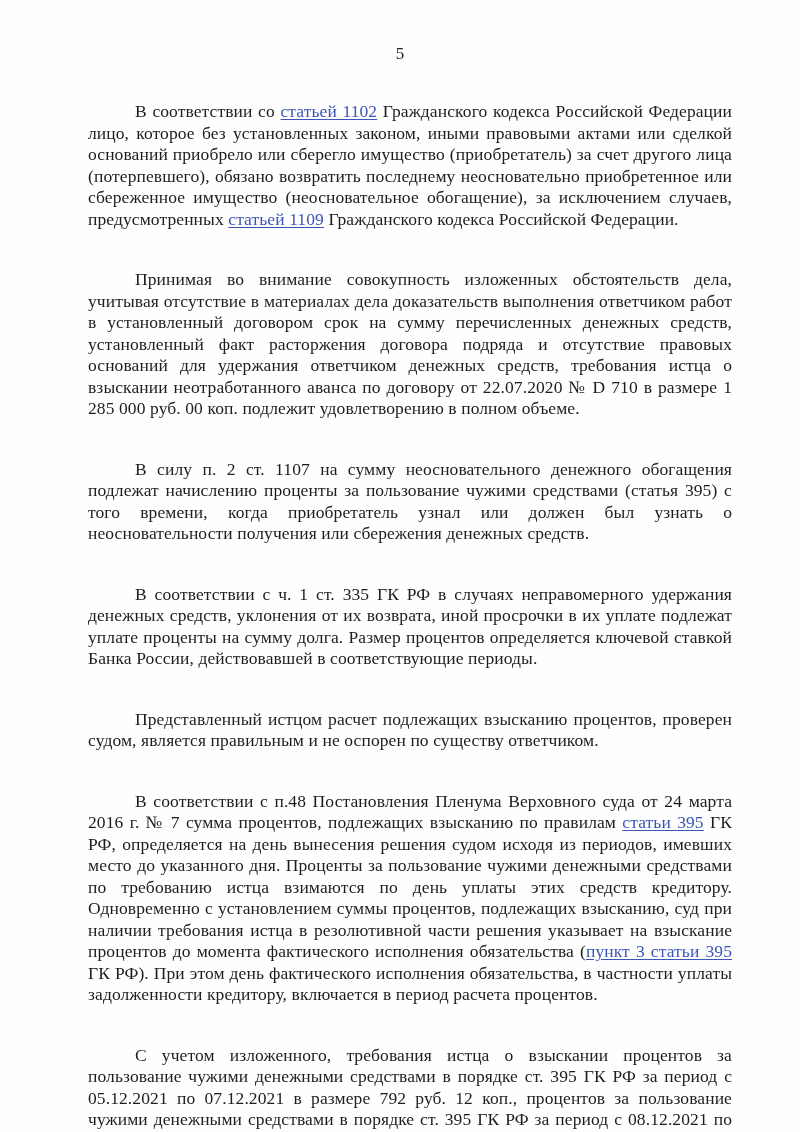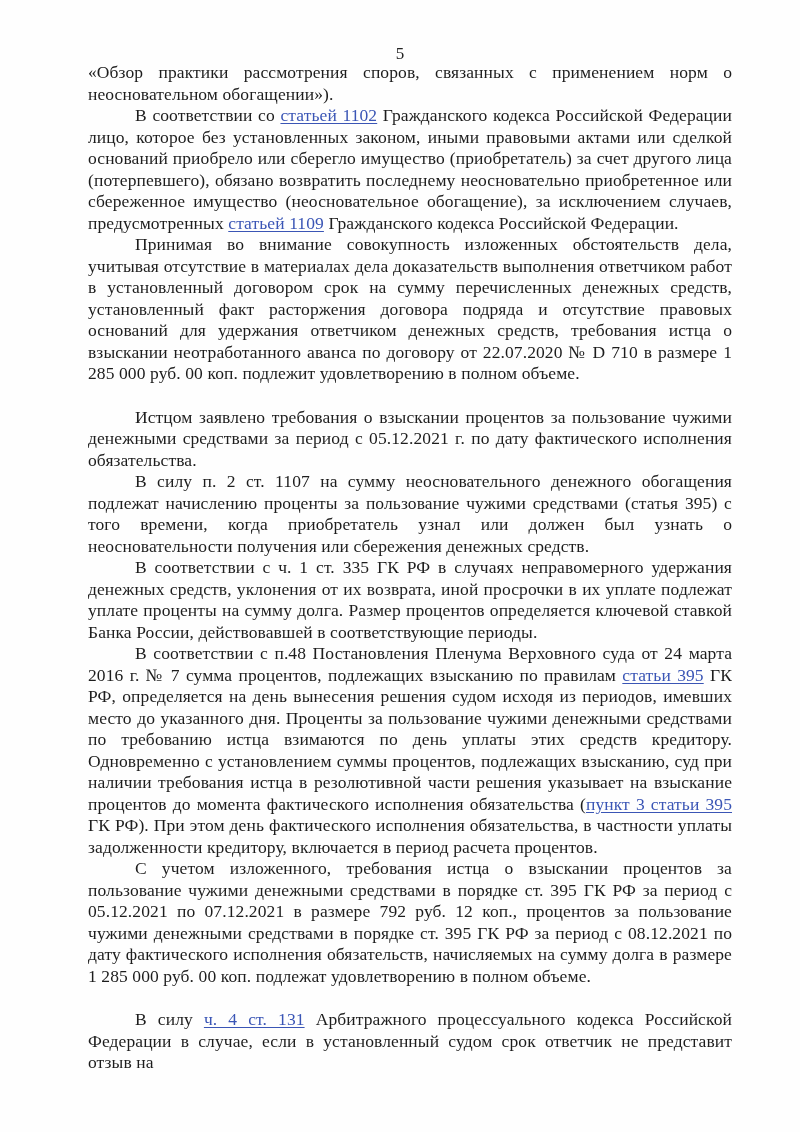--- a/index.html
+++ b/index.html
@@ -39,43 +39,43 @@
     text-align: justify;
     letter-spacing: 0.1px;
   }
   .para {
     margin: 0;
     padding: 0;
     text-align: justify;
   }
   .para.indent {
     text-indent: 47px;
+    margin-top: 39px;
   }
   .para.gap {
     margin-top: 22px;
   }
   a.statute-link {
     color: #3a55b5;
     text-decoration: underline;
     text-underline-offset: 2px;
     cursor: pointer;
   }
   .text-run {
     color: inherit;
   }
 </style>
 </head>
 <body>
 
 <div class="page">
   <div class="page-number">5</div>
   <main class="doc-body" id="doc-body">
-      <p class="para"><span class="text-run">«Обзор практики рассмотрения споров, связанных с применением норм о неосновательном обогащении»).</span></p>
       <p class="para indent"><span class="text-run">В соответствии со </span><a class="statute-link" href="#">статьей 1102</a><span class="text-run"> Гражданского кодекса Российской Федерации лицо, которое без установленных законом, иными правовыми актами или сделкой оснований приобрело или сберегло имущество (приобретатель) за счет другого лица (потерпевшего), обязано возвратить последнему неосновательно приобретенное или сбереженное имущество (неосновательное обогащение), за исключением случаев, предусмотренных </span><a class="statute-link" href="#">статьей 1109</a><span class="text-run"> Гражданского кодекса Российской Федерации.</span></p>
       <p class="para indent"><span class="text-run">Принимая во внимание совокупность изложенных обстоятельств дела, учитывая отсутствие в материалах дела доказательств выполнения ответчиком работ в установленный договором срок на сумму перечисленных денежных средств, установленный факт расторжения договора подряда и отсутствие правовых оснований для удержания ответчиком денежных средств, требования истца о взыскании неотработанного аванса по договору от 22.07.2020 № D 710 в размере 1 285 000 руб. 00 коп. подлежит удовлетворению в полном объеме.</span></p>
-      <p class="para indent gap"><span class="text-run">Истцом заявлено требования о взыскании процентов за пользование чужими денежными средствами за период с 05.12.2021 г. по дату фактического исполнения обязательства.</span></p>
       <p class="para indent"><span class="text-run">В силу п. 2 ст. 1107 на сумму неосновательного денежного обогащения подлежат начислению проценты за пользование чужими средствами (статья 395) с того времени, когда приобретатель узнал или должен был узнать о неосновательности получения или сбережения денежных средств.</span></p>
       <p class="para indent"><span class="text-run">В соответствии с ч. 1 ст. 335 ГК РФ в случаях неправомерного удержания денежных средств, уклонения от их возврата, иной просрочки в их уплате подлежат уплате проценты на сумму долга. Размер процентов определяется ключевой ставкой Банка России, действовавшей в соответствующие периоды.</span></p>
+      <p class="para indent"><span class="text-run">Представленный истцом расчет подлежащих взысканию процентов, проверен судом, является правильным и не оспорен по существу ответчиком.</span></p>
       <p class="para indent"><span class="text-run">В соответствии с п.48 Постановления Пленума Верховного суда от 24 марта 2016 г. № 7 сумма процентов, подлежащих взысканию по правилам </span><a class="statute-link" href="#">статьи 395</a><span class="text-run"> ГК РФ, определяется на день вынесения решения судом исходя из периодов, имевших место до указанного дня. Проценты за пользование чужими денежными средствами по требованию истца взимаются по день уплаты этих средств кредитору. Одновременно с установлением суммы процентов, подлежащих взысканию, суд при наличии требования истца в резолютивной части решения указывает на взыскание процентов до момента фактического исполнения обязательства (</span><a class="statute-link" href="#">пункт 3 статьи 395</a><span class="text-run"> ГК РФ). При этом день фактического исполнения обязательства, в частности уплаты задолженности кредитору, включается в период расчета процентов.</span></p>
       <p class="para indent"><span class="text-run">С учетом изложенного, требования истца о взыскании процентов за пользование чужими денежными средствами в порядке ст. 395 ГК РФ за период с 05.12.2021 по 07.12.2021 в размере 792 руб. 12 коп., процентов за пользование чужими денежными средствами в порядке ст. 395 ГК РФ за период с 08.12.2021 по дату фактического исполнения обязательств, начисляемых на сумму долга в размере 1 285 000 руб. 00 коп. подлежат удовлетворению в полном объеме.</span></p>
       <p class="para indent gap"><span class="text-run">В силу </span><a class="statute-link" href="#">ч. 4 ст. 131</a><span class="text-run"> Арбитражного процессуального кодекса Российской Федерации в случае, если в установленный судом срок ответчик не представит отзыв на</span></p>
     </main>
 </div>
 
 </body></html>

